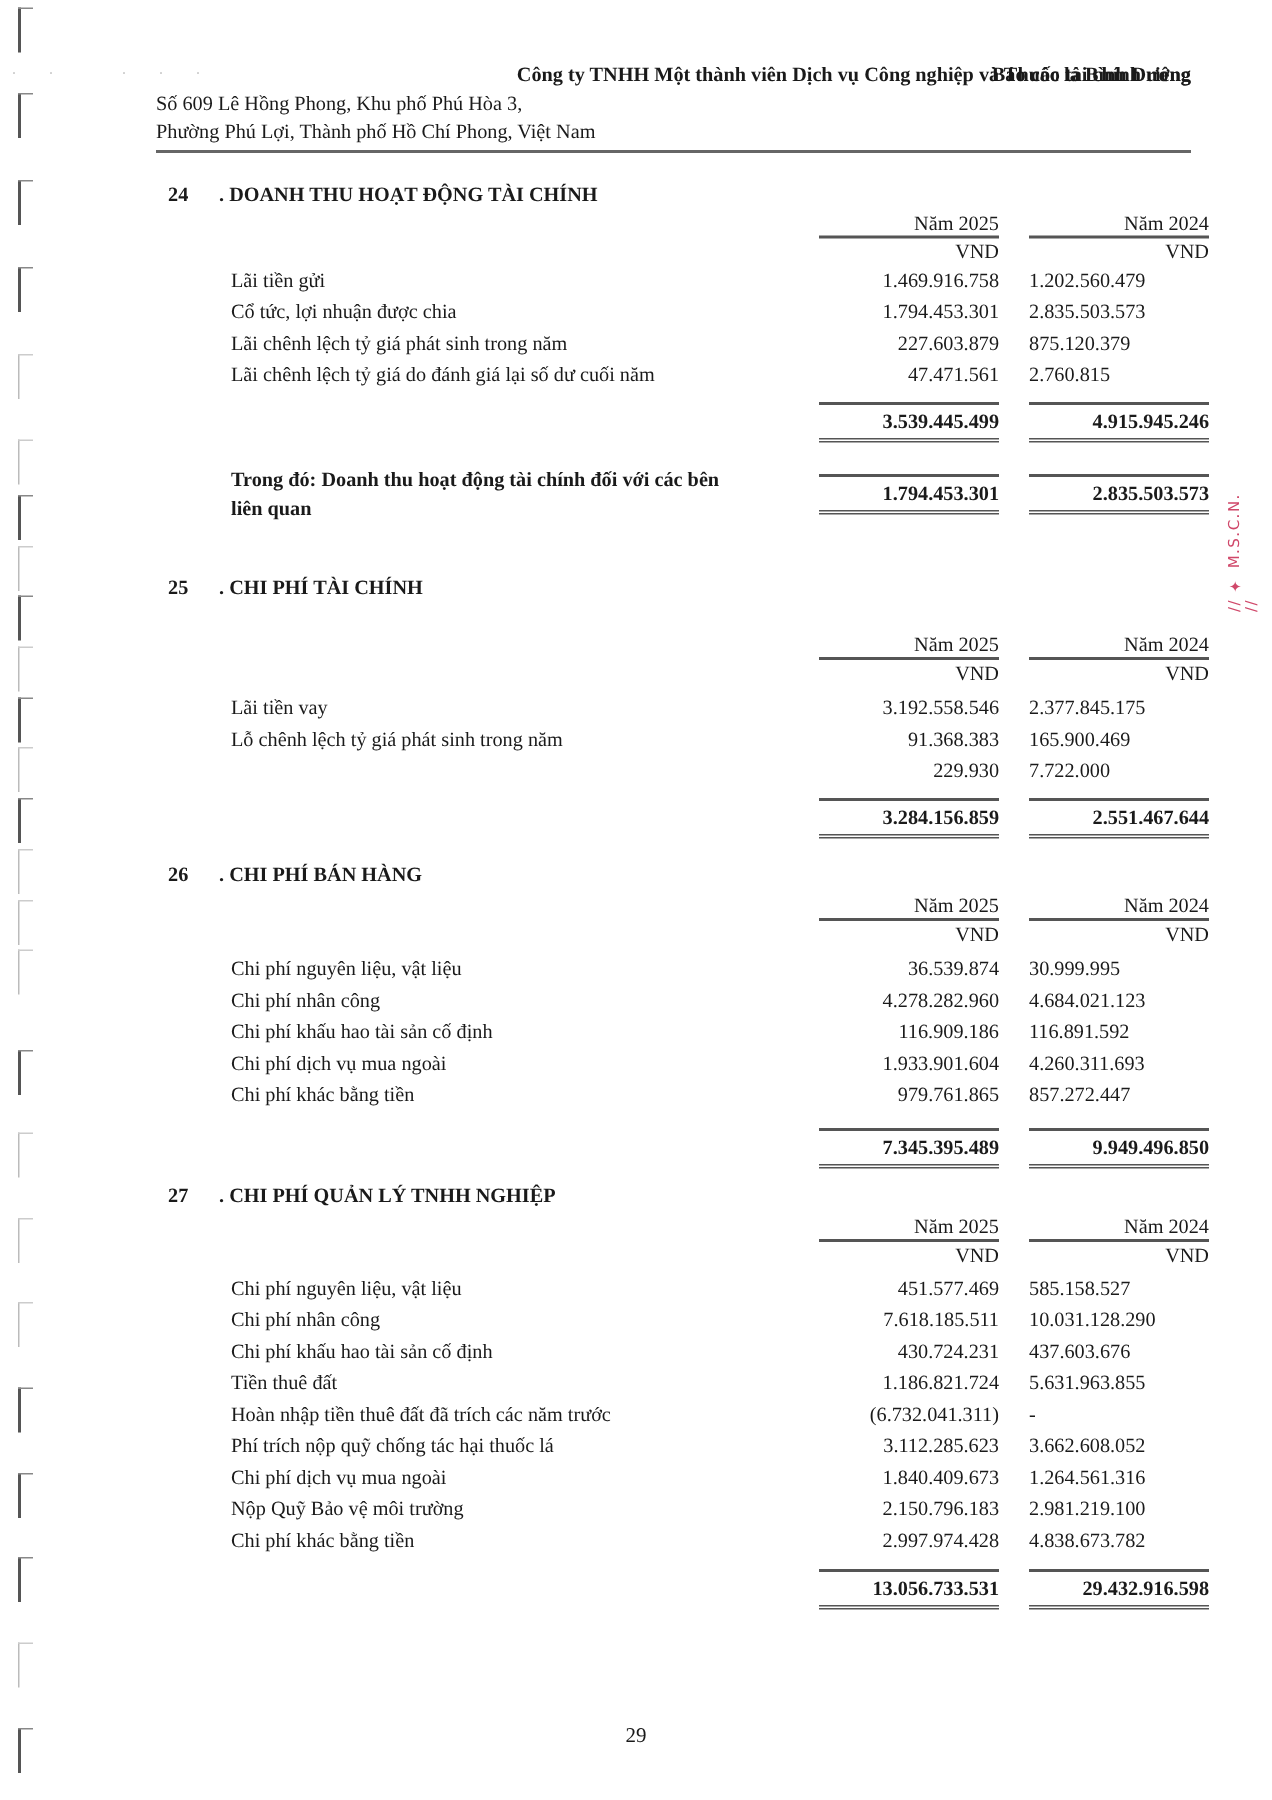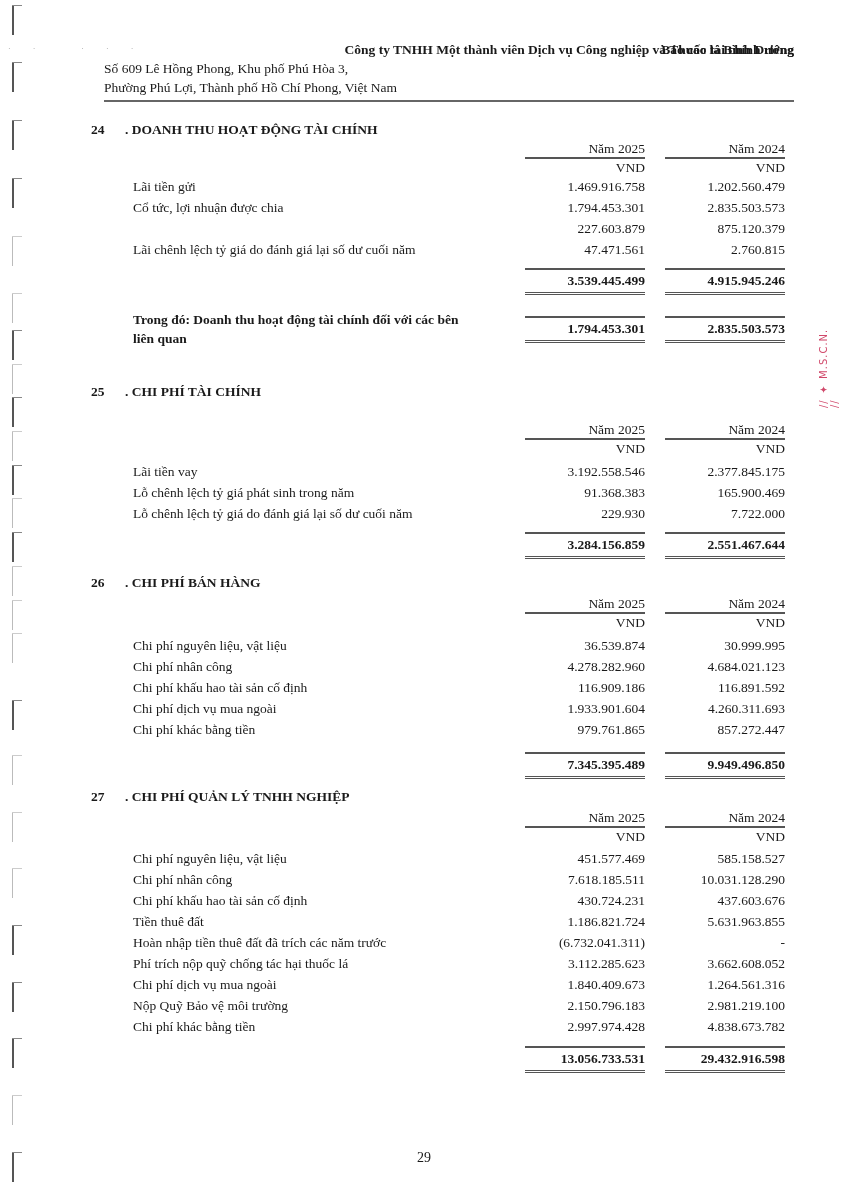--- a/index.html
+++ b/index.html
@@ -12,35 +12,35 @@
   .binder .h { position:absolute; left:0; top:0; width:10px; height:1px; background:#888; }
   .binder.light .v { background:#bbb; width:1px; }
   .binder.light .h { background:#ccc; }
 
   .header { position:absolute; left:104px; top:40px; width:690px; font-size:13.5px; line-height:19px; }
   .header .company { font-weight:bold;text-align:right; }
   .header .right { position:absolute; right:0; top:0; text-align:center; }
   .header .right .title { font-weight:bold; }
   .header-rule { position:absolute; left:104px; top:100px; width:690px; height:2px; background:#666; }
 
-  .section { position:absolute; left:91px; width:694px; font-size:13.5px; }
+  .section { position:absolute; left:112px; width:694px; font-size:13.5px; }
   .sec-title { font-weight:bold; height:20px; line-height:20px; position:relative; }
   .sec-title .num { position:absolute; left:0; }
   .sec-title .txt { position:absolute; left:34px; }
 
   .colhead { position:absolute; font-size:13.5px; text-align:right; width:120px; }
   .colhead .yr { height:17px; line-height:17px; border-bottom:2px solid #555; }
   .colhead .unit { height:17px; line-height:17px; }
   .c1 { left:434px; }
   .c2 { left:574px; }
 
   .row { position:absolute; left:0; width:694px; height:21px; line-height:21px; }
   .row .label { position:absolute; left:42px; }
   .row .v1 { position:absolute; left:434px; width:120px; text-align:right; }
-  .row .v2 { position:absolute; left:574px; width:120px; text-align:right; }
+  .row .v2 { position:absolute; left:574px; width:120px; text-align:left; }
 
   .total { position:absolute; left:0; width:694px; height:22px; line-height:22px; font-weight:bold; }
   .total .v1, .total .v2 {
     position:absolute; width:120px; text-align:right;
     border-top:2px solid #555; border-bottom:3px double #555;
   }
   .total .v1 { left:434px; }
   .total .v2 { left:574px; }
 
   .related { position:absolute; left:42px; width:340px; font-weight:bold; line-height:19px; }
@@ -186,20 +186,21 @@
     <span class="label">Lãi tiền gửi</span>
     <span class="v1">1.469.916.758</span>
     <span class="v2">1.202.560.479</span>
   </div>
   <div class="row" style="top:77px;">
     <span class="label">Cổ tức, lợi nhuận được chia</span>
     <span class="v1">1.794.453.301</span>
     <span class="v2">2.835.503.573</span>
   </div>
   <div class="row" style="top:98px;">
+    <span class="label">Lãi chênh lệch tỷ giá phát sinh trong năm</span>
     <span class="v1">227.603.879</span>
     <span class="v2">875.120.379</span>
   </div>
   <div class="row" style="top:119px;">
     <span class="label">Lãi chênh lệch tỷ giá do đánh giá lại số dư cuối năm</span>
     <span class="v1">47.471.561</span>
     <span class="v2">2.760.815</span>
   </div>
   <div class="total" style="top:148px;">
     <span class="v1">3.539.445.499</span>
@@ -229,21 +230,20 @@
     <span class="label">Lãi tiền vay</span>
     <span class="v1">3.192.558.546</span>
     <span class="v2">2.377.845.175</span>
   </div>
   <div class="row" style="top:100px;">
     <span class="label">Lỗ chênh lệch tỷ giá phát sinh trong năm</span>
     <span class="v1">91.368.383</span>
     <span class="v2">165.900.469</span>
   </div>
   <div class="row" style="top:121px;">
-    <span class="label">Lỗ chênh lệch tỷ giá do đánh giá lại số dư cuối năm</span>
     <span class="v1">229.930</span>
     <span class="v2">7.722.000</span>
   </div>
   <div class="total" style="top:150px;">
     <span class="v1">3.284.156.859</span>
     <span class="v2">2.551.467.644</span>
   </div>
 </div>
 
 <div class="section" style="top:573px;">

